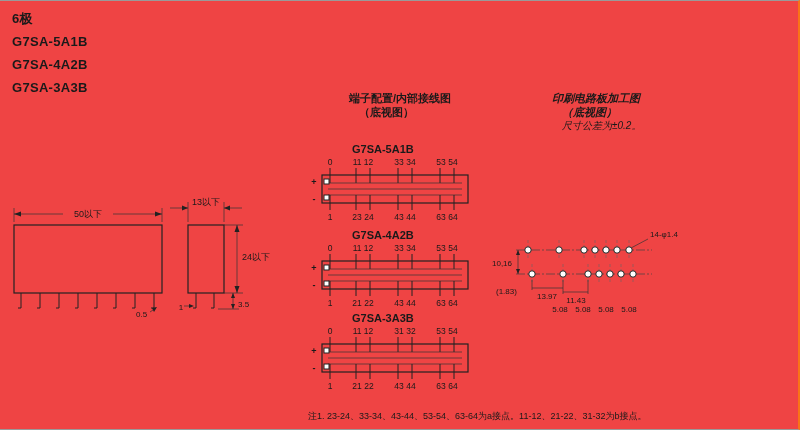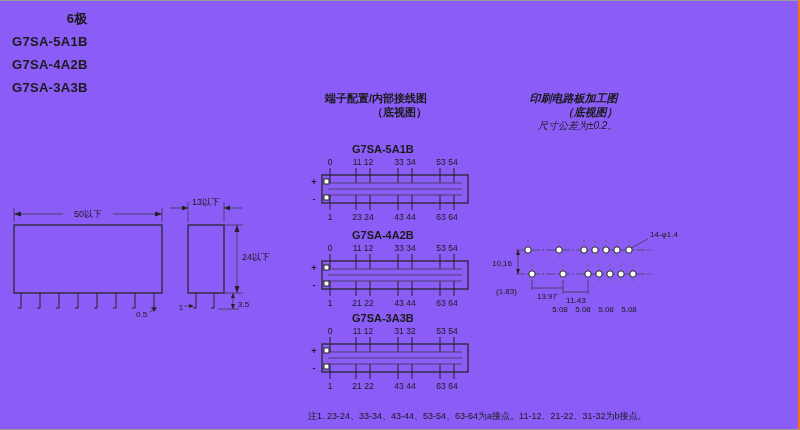--- a/index.html
+++ b/index.html
@@ -1,23 +1,23 @@
 <!DOCTYPE html>
 <html><head>
 <meta charset="utf-8">
 <style>
   html,body{margin:0;padding:0;background:#fff;}
   .page{
-    position:relative; width:798px; height:428px; background:#8b5cf6;
+    position:relative; width:798px; height:428px; background:#ef4444;
     border-top:1px solid #9a9a9a; border-right:2px solid #f97316; border-bottom:1px solid #9a9a9a;
-    font-family:"Liberation Sans","DejaVu Sans",sans-serif; color:#1a1a1a; overflow:hidden;text-align:right;
+    font-family:"Liberation Sans","DejaVu Sans",sans-serif; color:#1a1a1a; overflow:hidden;
   }
   .abs{position:absolute;}
   .model-block div{font-weight:bold; font-size:13px; line-height:23px; letter-spacing:.3px;}
-  .sec-title{font-weight:bold; font-size:11px; line-height:14px;}
+  .sec-title{font-weight:bold; font-size:11px; line-height:14px;margin-left:24px;}
   .sec-title .sub{padding-left:10px;}
   .sec-title .tol{font-weight:normal; font-size:10px; padding-left:10px;}
   .dmodel{font-weight:bold; font-size:11px;}
   .notes{font-size:9px; line-height:11px; white-space:nowrap;margin-top:24px;}
   .notes .indent{padding-left:22px;}
   svg{overflow:visible;}
   svg text{font-family:"Liberation Sans","DejaVu Sans",sans-serif; fill:#1a1a1a;}
   .pin{font-size:8.5px; text-anchor:middle;}
   .coilt{font-size:9px; font-weight:bold; text-anchor:middle;}
   .dimt{font-size:9px;}

